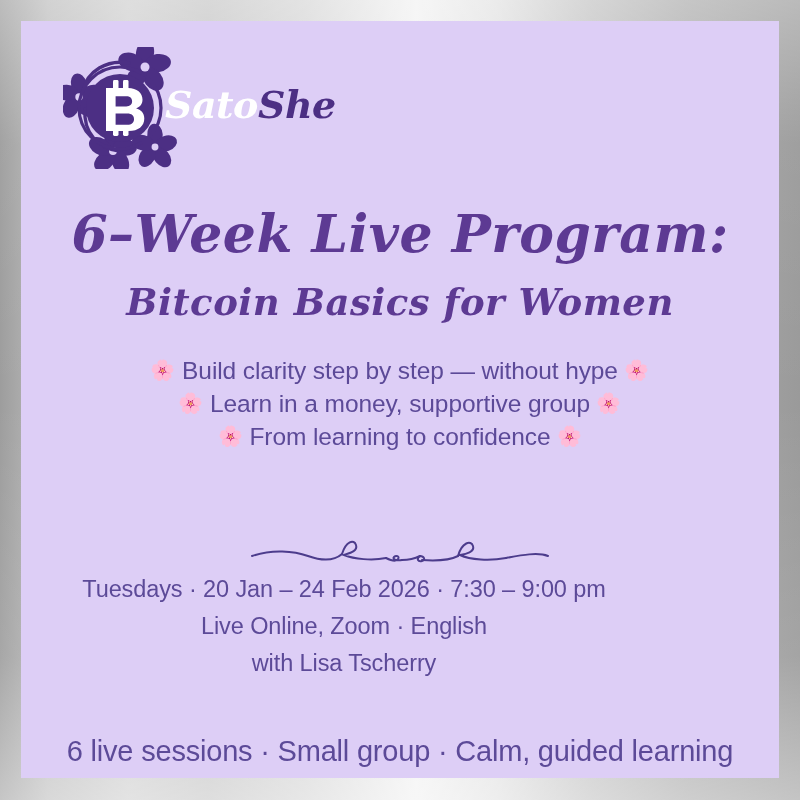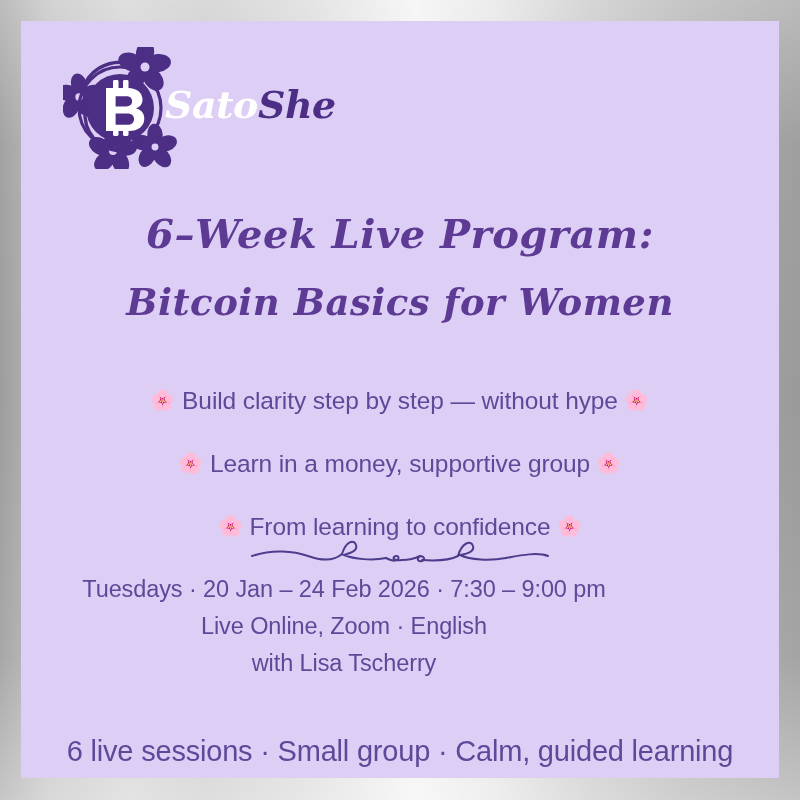--- a/index.html
+++ b/index.html
@@ -96,21 +96,21 @@
     left: 0;
     top: 182px;
     width: 758px;
     text-align: center;
     color: #5d3a93;
     font-family: "DejaVu Serif", serif;
     font-style: italic;
     font-weight: bold;
   }
   .headline-line-1 {
-    font-size: 40px;
+    font-size: 52px;
     line-height: 62px;
     letter-spacing: 0.5px;
   }
   .headline-line-2 {
     font-size: 37px;
     line-height: 74px;
     letter-spacing: 0.5px;
   }
 
   
@@ -118,21 +118,21 @@
     position: absolute;
     left: 0;
     top: 333px;
     width: 758px;
     text-align: center;
     color: #5c4a98;
     font-size: 24.5px;
     line-height: 33px;
     letter-spacing: -0.1px;
   }
-  .bullet-row { white-space: nowrap; margin-top: 30px; }
+  .bullet-row { white-space: nowrap; }
   .blossom {
     font-size: 20px;
     vertical-align: 2px;
     color: #f3a0b5;
   }
 
   
   #divider {
     position: absolute;
     left: 229px;

